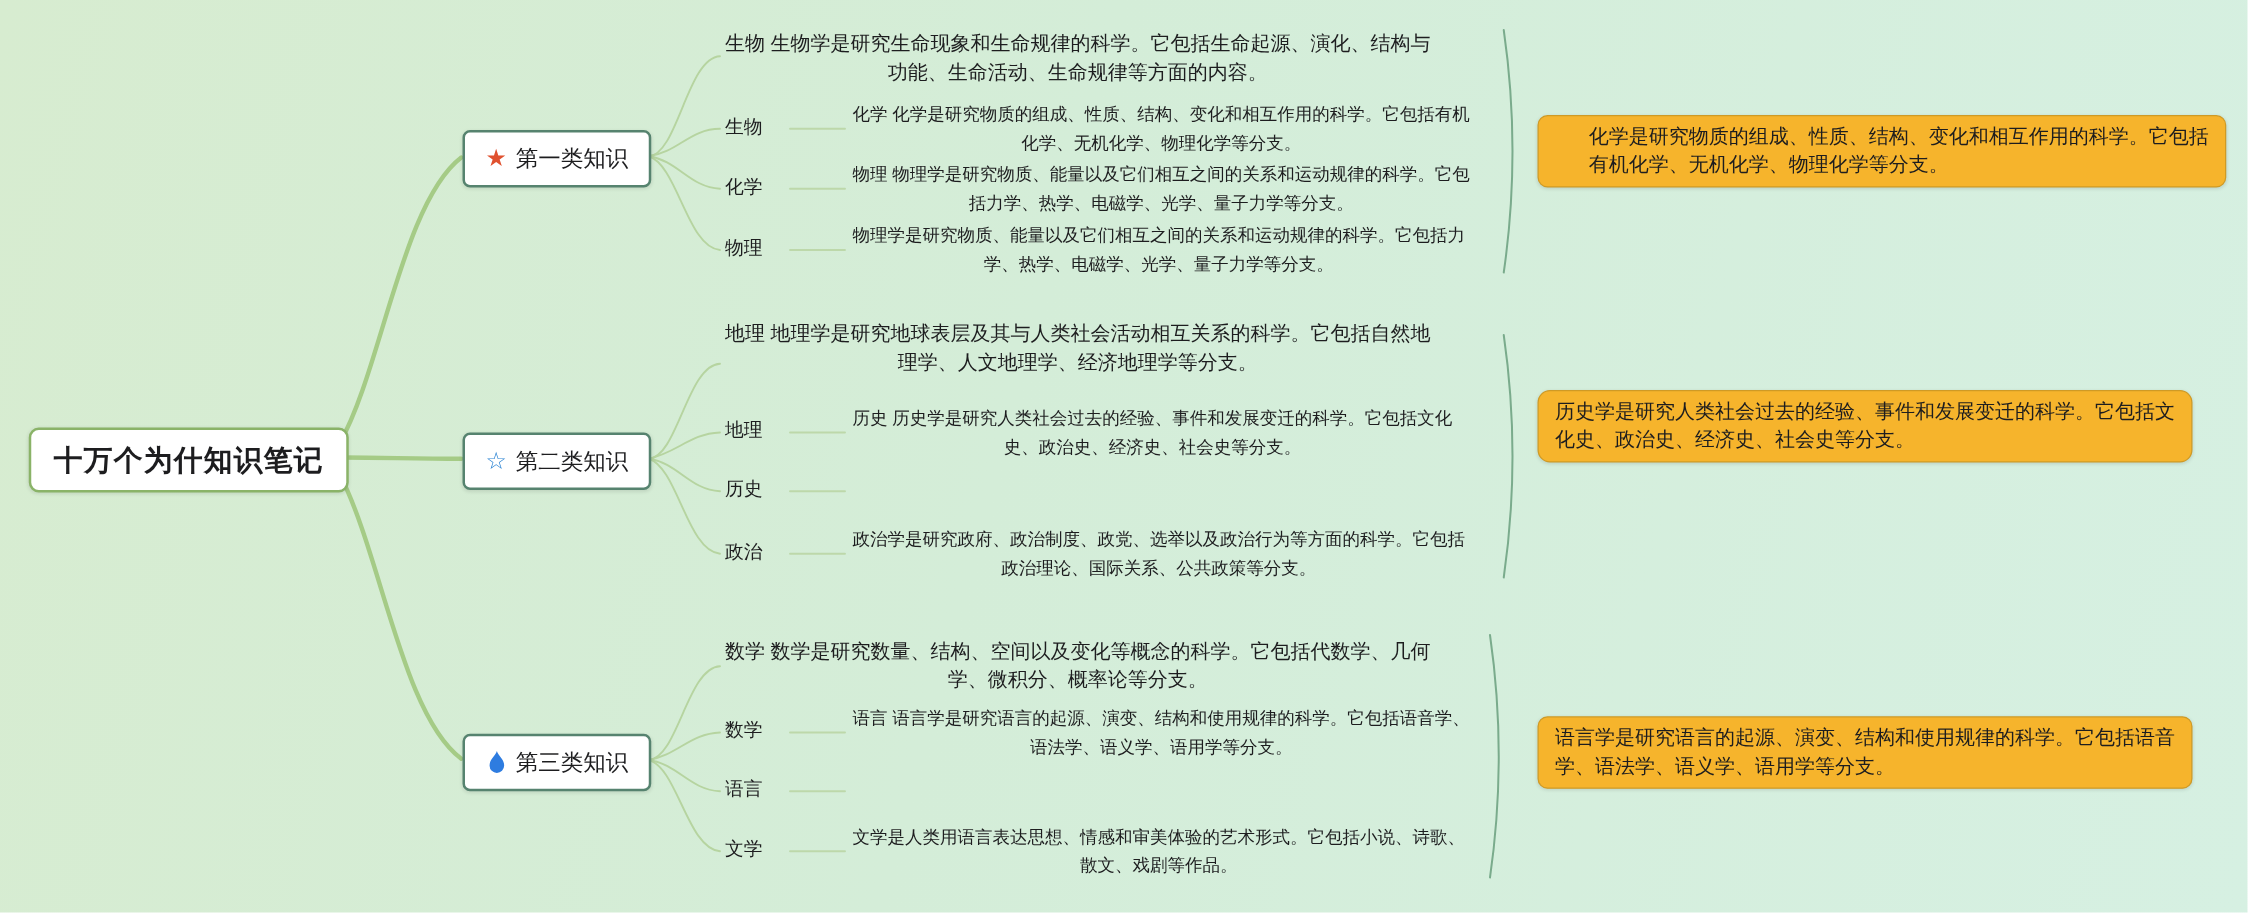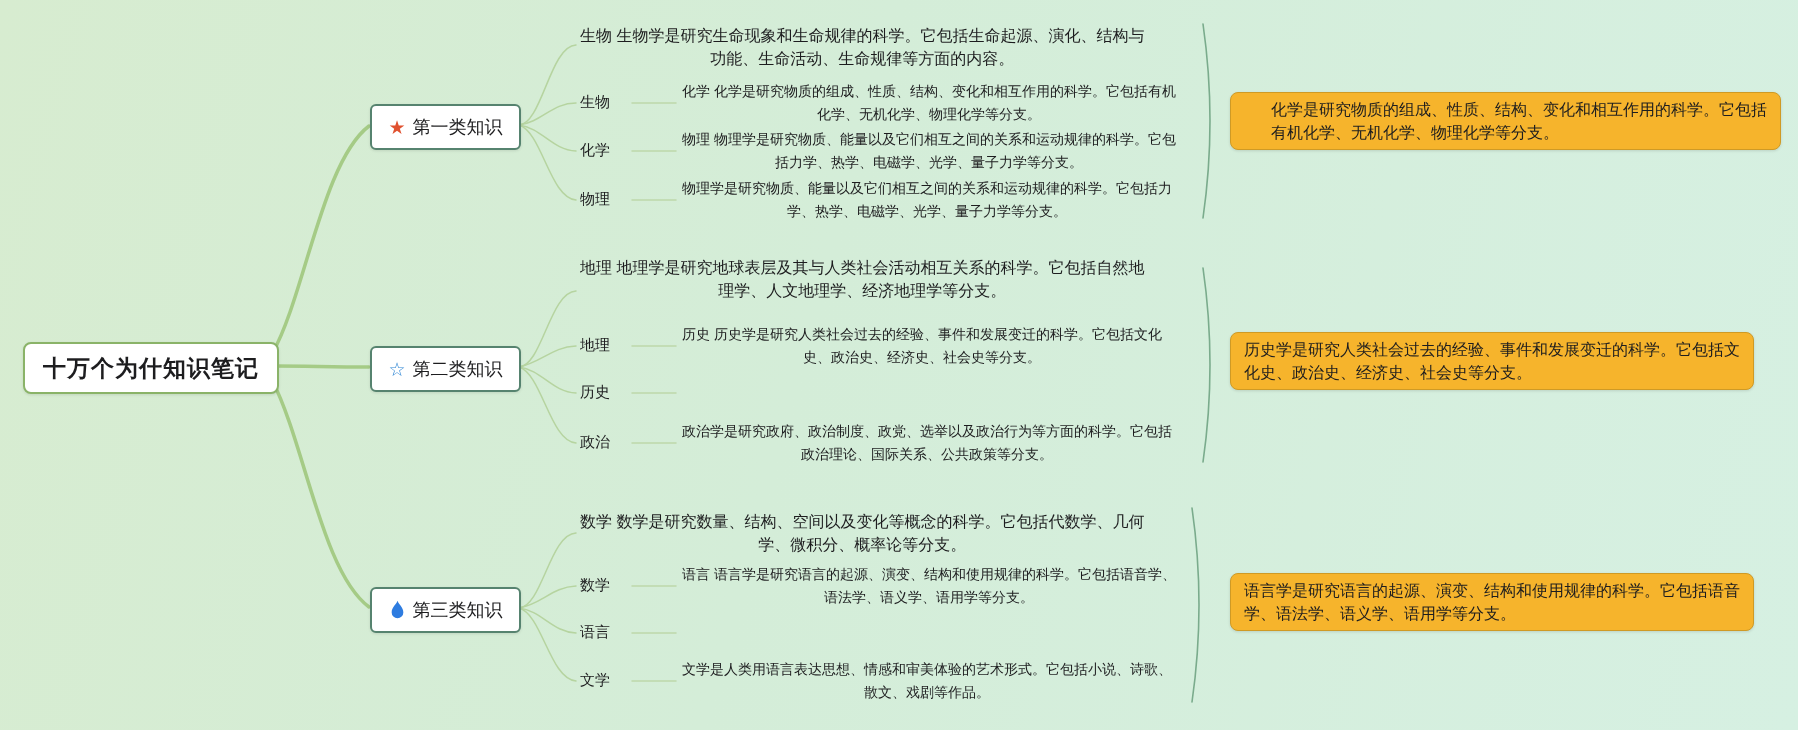--- a/index.html
+++ b/index.html
@@ -49,21 +49,21 @@
   }
   .highlight{
     position:absolute;left:1230px;z-index:2;
     background:#f6b42c;
     border:1.5px solid #cf9a25;border-radius:8px;
     padding:5px 13px;
     font-size:16px;line-height:23px;white-space:pre-line;
     box-shadow:0 1px 3px rgba(0,0,0,0.12);
     width:max-content;max-width:540px;
   }
-  .h1{top:92px;padding-left:40px;} .h2{top:332px;} .h3{top:573px;}
+  .h1{top:92px;padding-left:40px;} .h2{top:312px;border-radius:10px;} .h3{top:573px;}
 </style>
 </head>
 <body>
 
 <div class="stage">
 
   <svg class="links" width="1798" height="730" viewBox="0 0 1798 730">
 
     <g stroke="#a5cb86" stroke-width="3.5" fill="none" stroke-linecap="round">
       <path d="M272,354 C305,296 322,162 369,126"></path>

